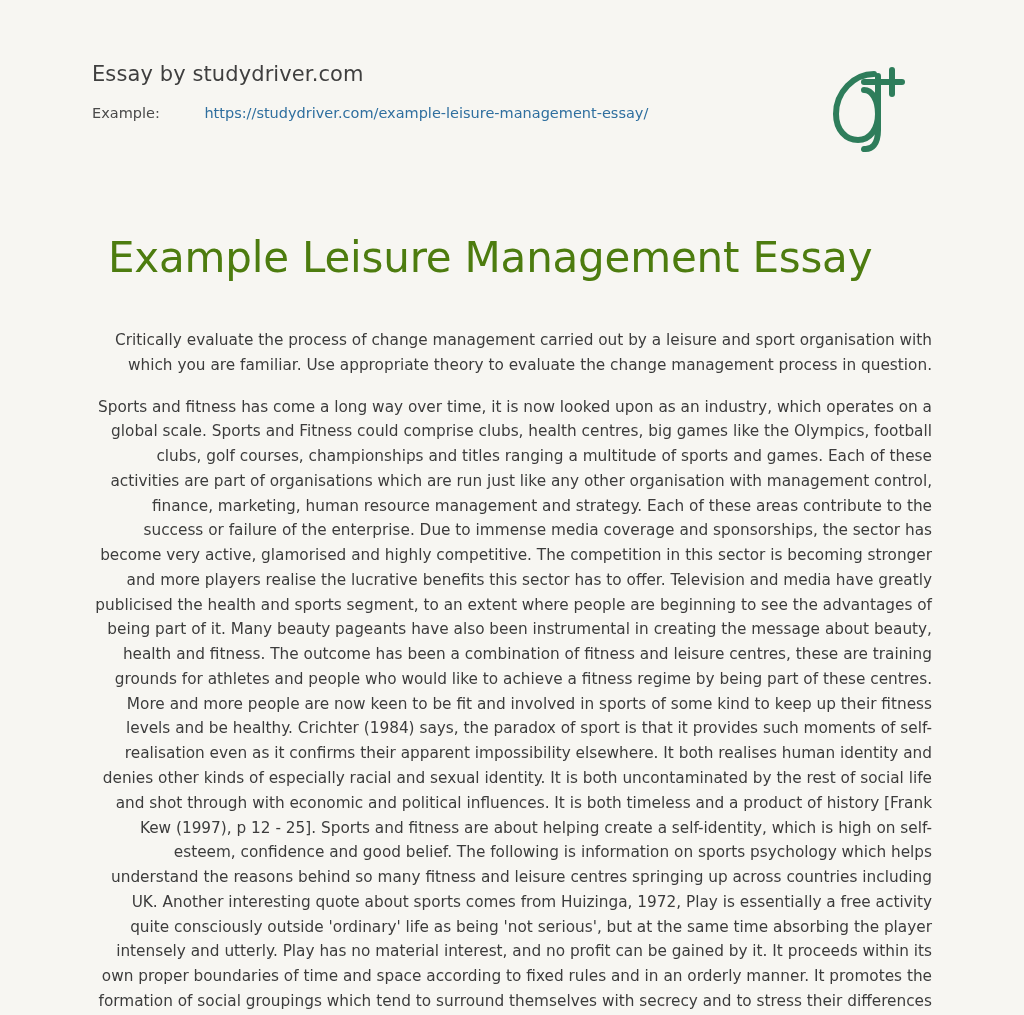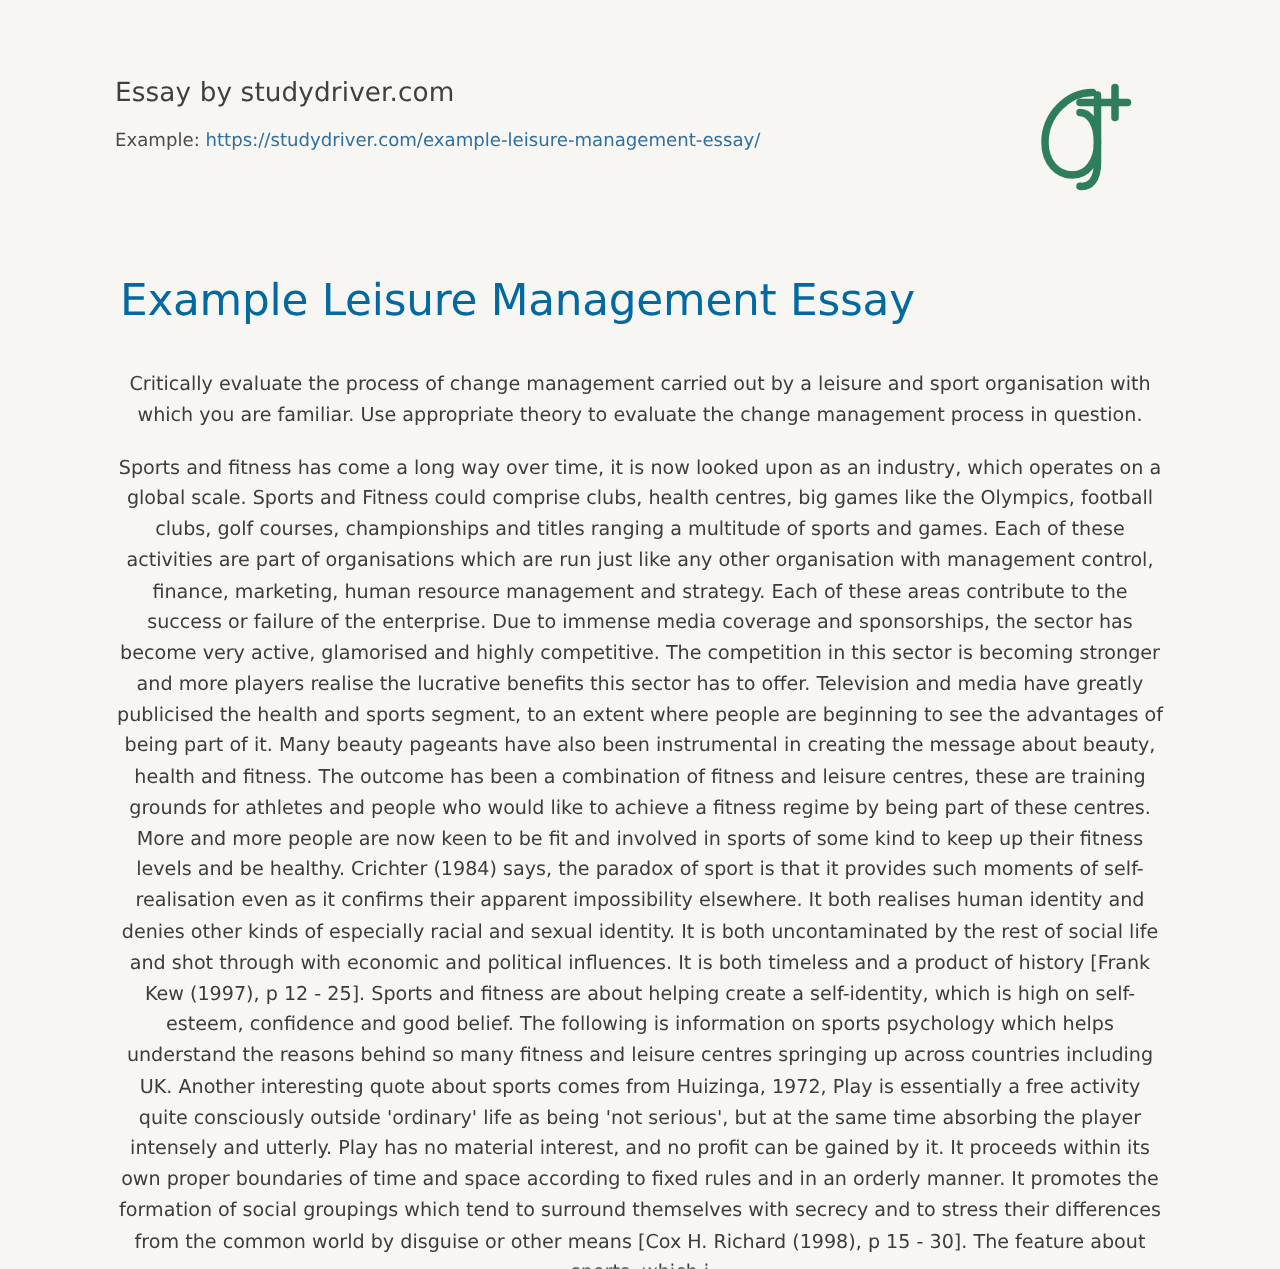--- a/index.html
+++ b/index.html
@@ -40,49 +40,50 @@
     font-size: 14.5px;
     color: #4a4a4a;
   }
   .source-label {
     color: #4a4a4a;
   }
   .source-url {
     color: #2f6f9f;
     text-decoration: none;
     word-break: break-all;
+    margin-left: 40px;
   }
   .logo {
     position: absolute;
     top: 52px;
     right: 98px;
     width: 120px;
     height: 110px;
   }
   .logo svg {
     display: block;
   }
   .title {
-    margin: 4px;
+    margin: 16px;
     padding: 96px 92px 0 92px;
-    font-size: 35px;
+    font-size: 42px;
     font-weight: normal;
-    color: #0369a1;
+    color: #4d7c0f;
     letter-spacing: -0.2px;
     font-family: "DejaVu Sans", sans-serif;
   }
   .content {
     padding: 30px 92px 0 92px;
   }
   .content p {
     margin: 0 0 17px 0;
     font-size: 15.3px;
     line-height: 1.62;
     color: #3c3c3c;
-    text-align: center;
+    text-align: right;
   }
   .content p:last-child {
     margin-bottom: 0;
   }
 </style>
 </head>
 <body>
 
 <div class="page">
 

